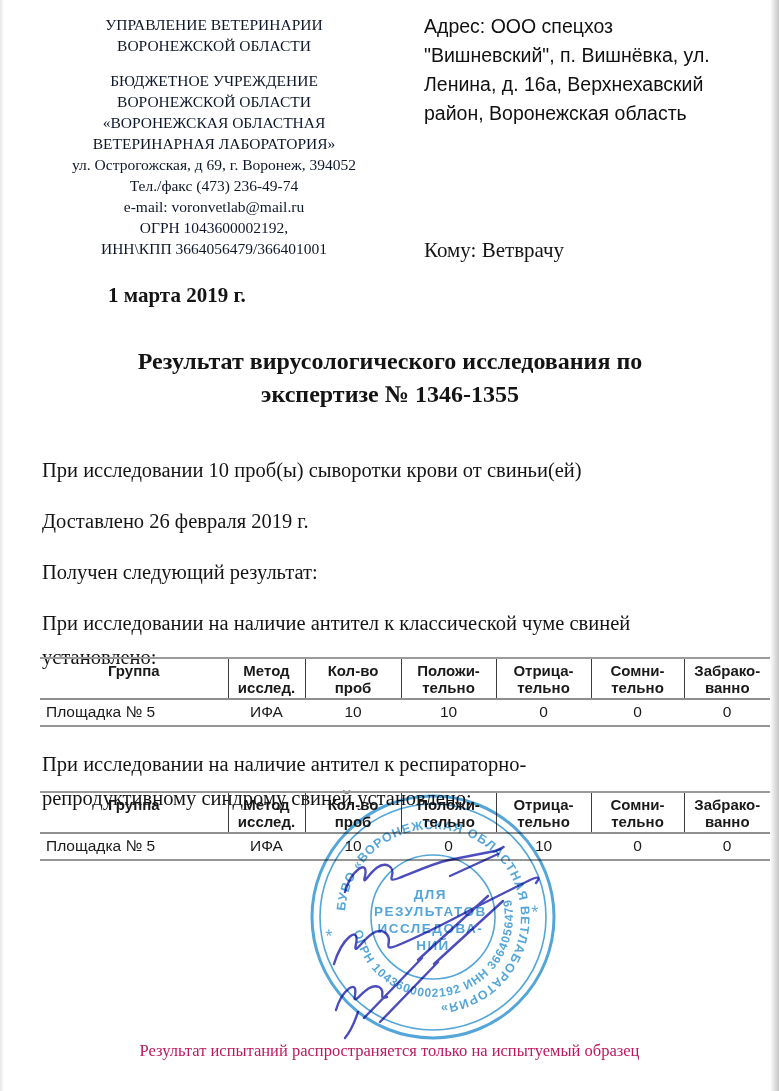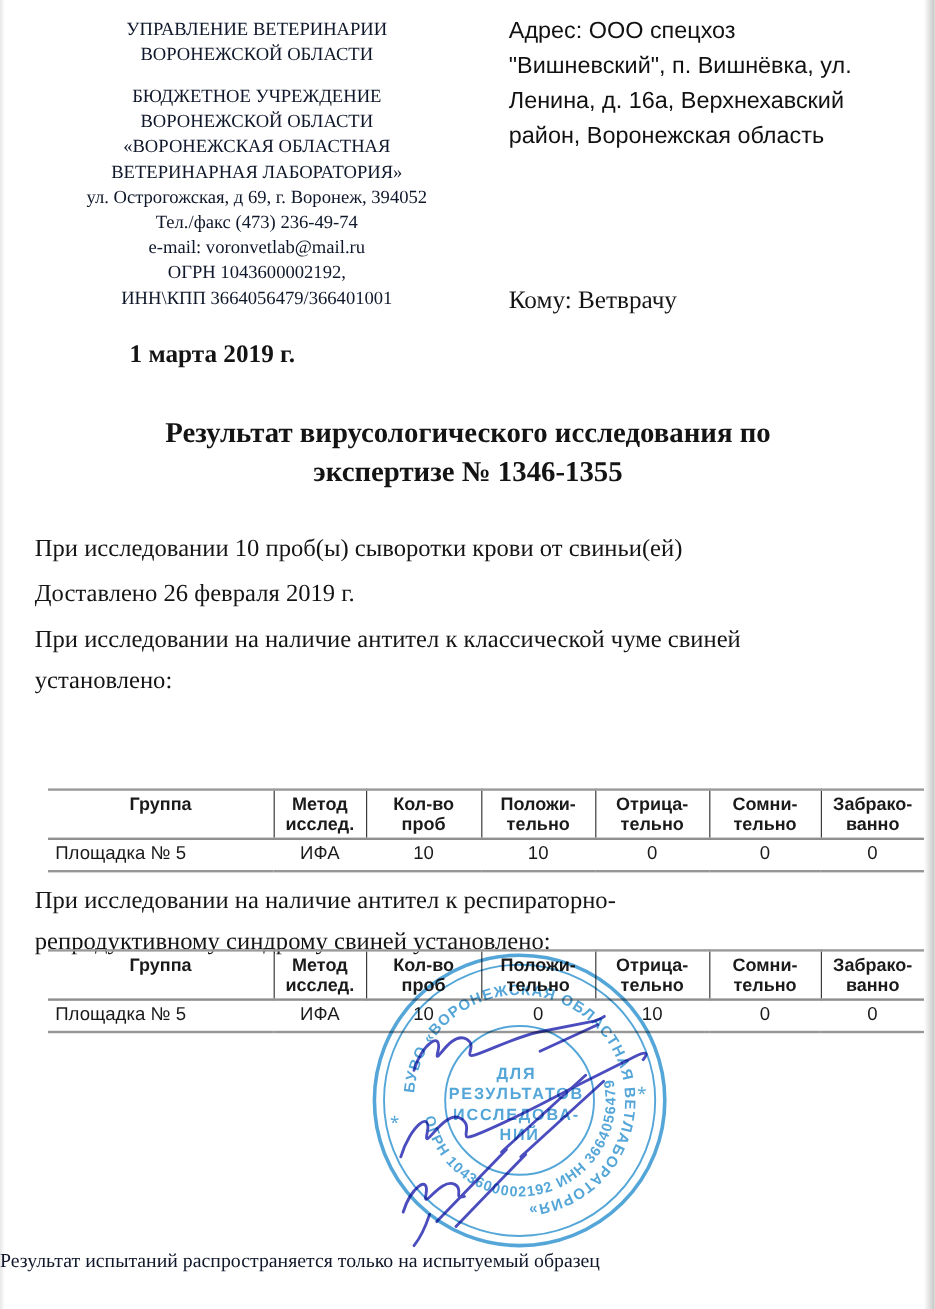--- a/index.html
+++ b/index.html
@@ -46,21 +46,21 @@
   
   .doc-title{
     position:absolute;left:60px;top:345px;width:660px;
     text-align:center;font-weight:bold;font-size:24px;line-height:33px;
   }
 
   
   .body-block{position:absolute;left:25px;width:700px;font-size:20.5px;line-height:34px;}
   .body-1{top:436px;}
   .body-2{top:730px;}
-  .body-block p{margin:4px;}
+  .body-block p{margin:17px;}
 
   
   .rtable{
     position:absolute;left:40px;width:730px;border-collapse:collapse;
     font-family:"Liberation Sans", sans-serif;color:#1a1a1a;
     table-layout:fixed;
   }
   .rtable-1{top:657px;}
   .rtable-2{top:791px;}
   .rtable th{
@@ -90,21 +90,21 @@
   .sig-line{position:absolute;left:237px;top:41px;width:275px;border-bottom:2.5px solid #0c0c0c;height:0;}
   .sig-name{position:absolute;left:516px;top:2px;font-size:21px;}
 
   
   .stamp-svg{position:absolute;left:303px;top:787px;mix-blend-mode:multiply;opacity:.88;}
   .ink-svg{position:absolute;left:300px;top:840px;mix-blend-mode:multiply;opacity:.92;}
 
   
   .doc-footer{
     position:absolute;left:0;top:1041px;width:779px;
-    text-align:left;font-size:16.5px;color:#0f172a;
+    text-align:center;font-size:16.5px;color:#be185d;
   }
 </style>
 </head>
 <body>
 
 <div class="page">
 
   <div class="hdr-left">
     <div class="pre">УПРАВЛЕНИЕ ВЕТЕРИНАРИИ
 ВОРОНЕЖСКОЙ ОБЛАСТИ</div>
@@ -128,20 +128,21 @@
 район, Воронежская область</div>
   </div>
   <div class="kome">Кому: Ветврачу</div>
 
   <div class="doc-title pre">Результат вирусологического исследования по
 экспертизе № 1346-1355</div>
 
   <div class="body-block body-1">
     <p class="pre">При исследовании 10 проб(ы) сыворотки крови от свиньи(ей)</p>
     <p class="pre">Доставлено 26 февраля 2019 г.</p>
+    <p class="pre">Получен следующий результат:</p>
     <p class="pre">При исследовании на наличие антител к классической чуме свиней
 установлено:</p>
   </div>
 
   <table class="rtable rtable-1">
     <colgroup>
         <col class="c0">
         <col class="c1">
         <col class="c2">
         <col class="c3">

